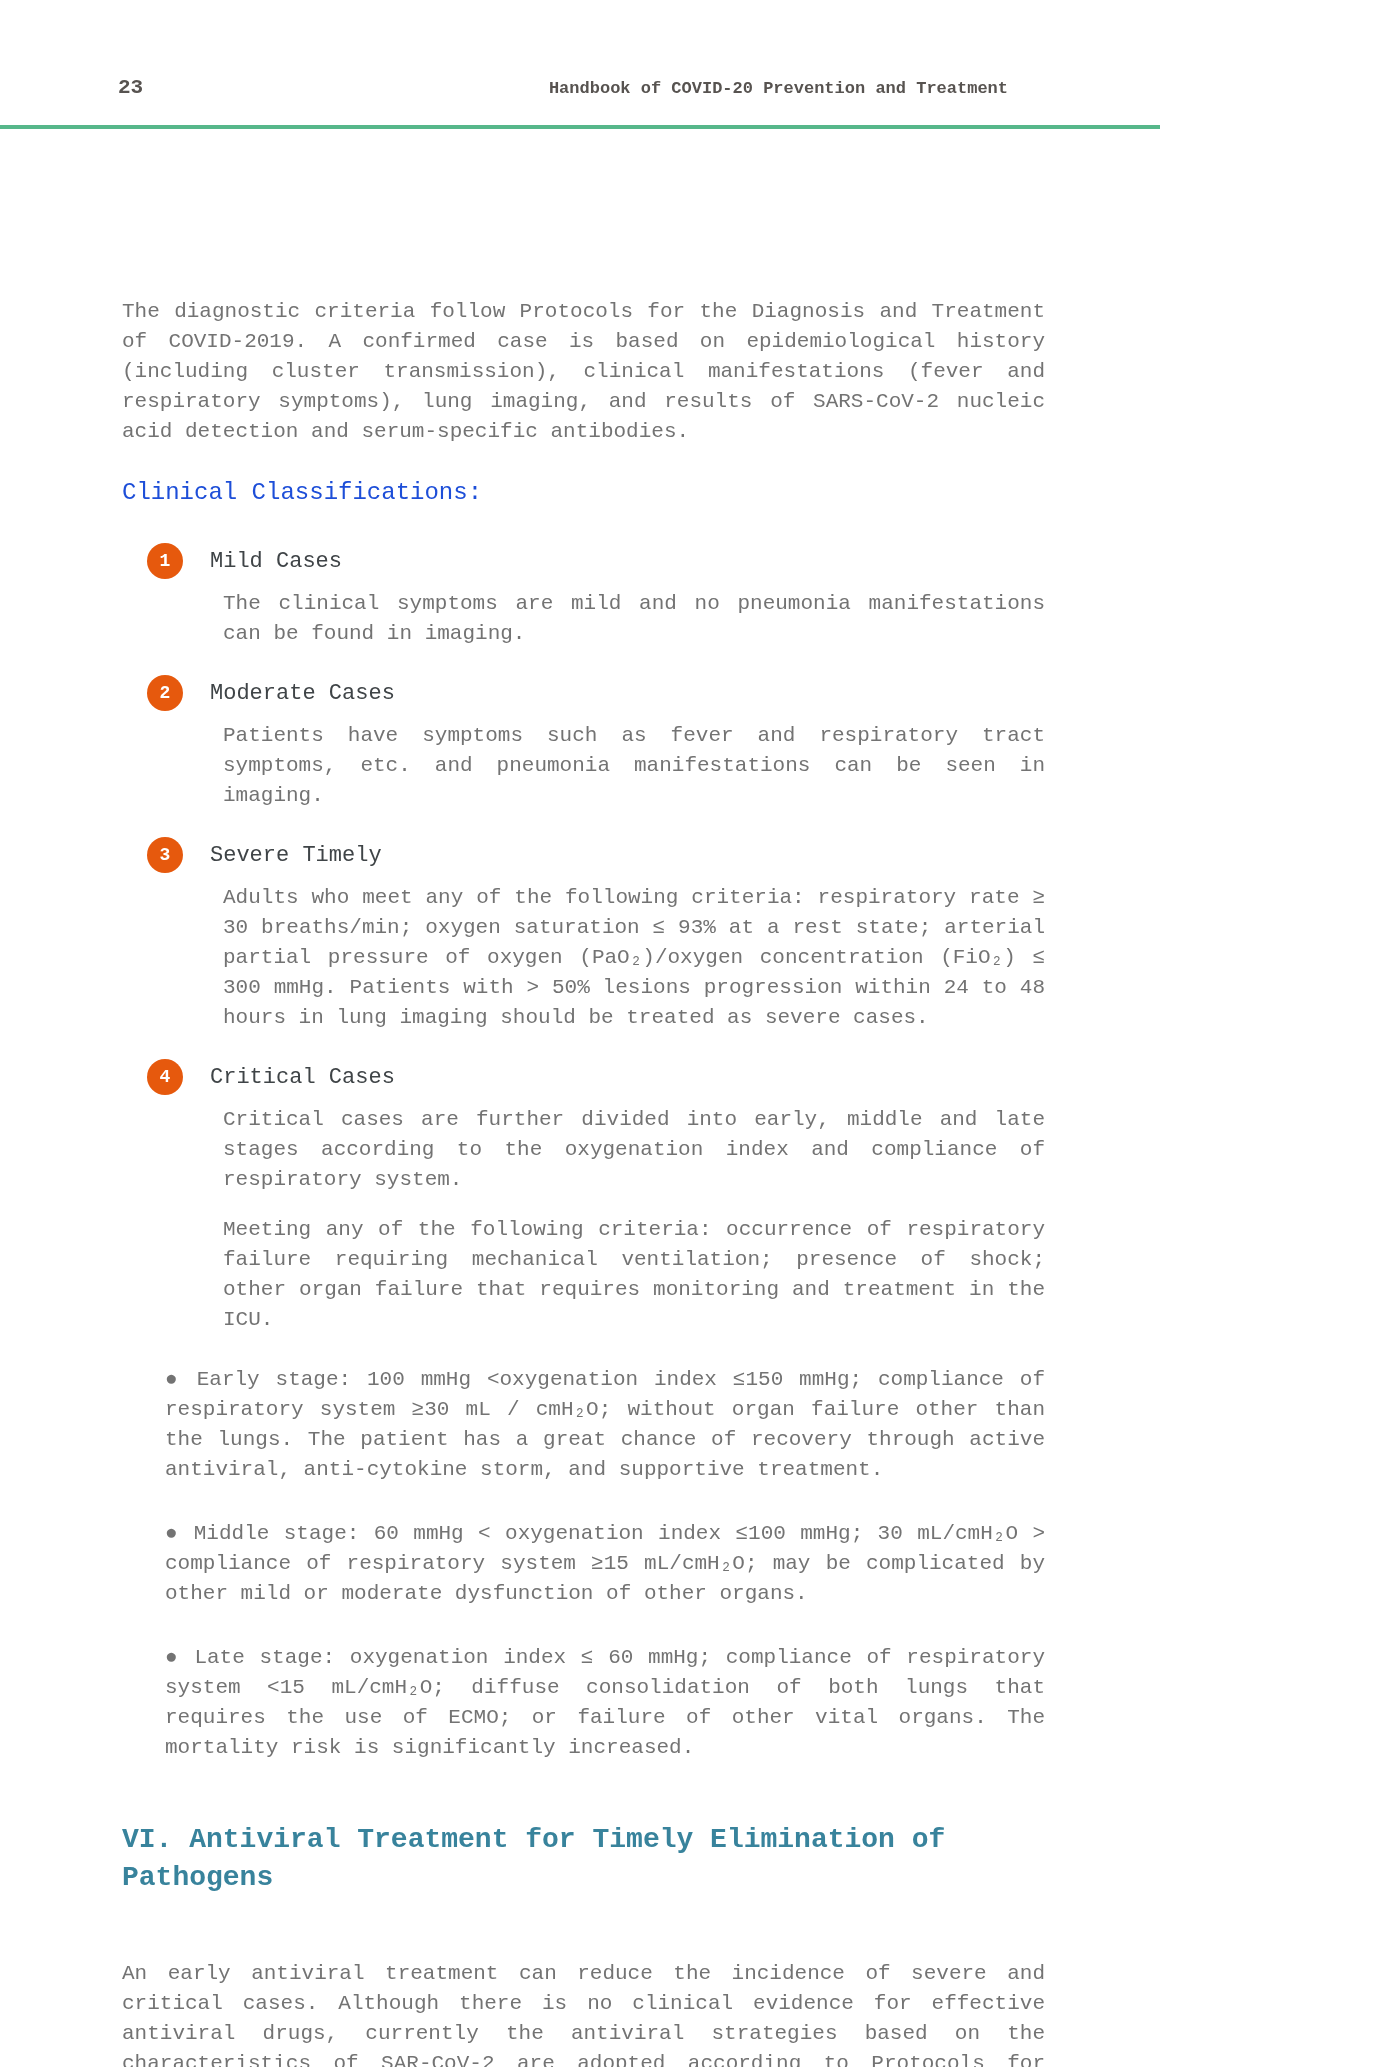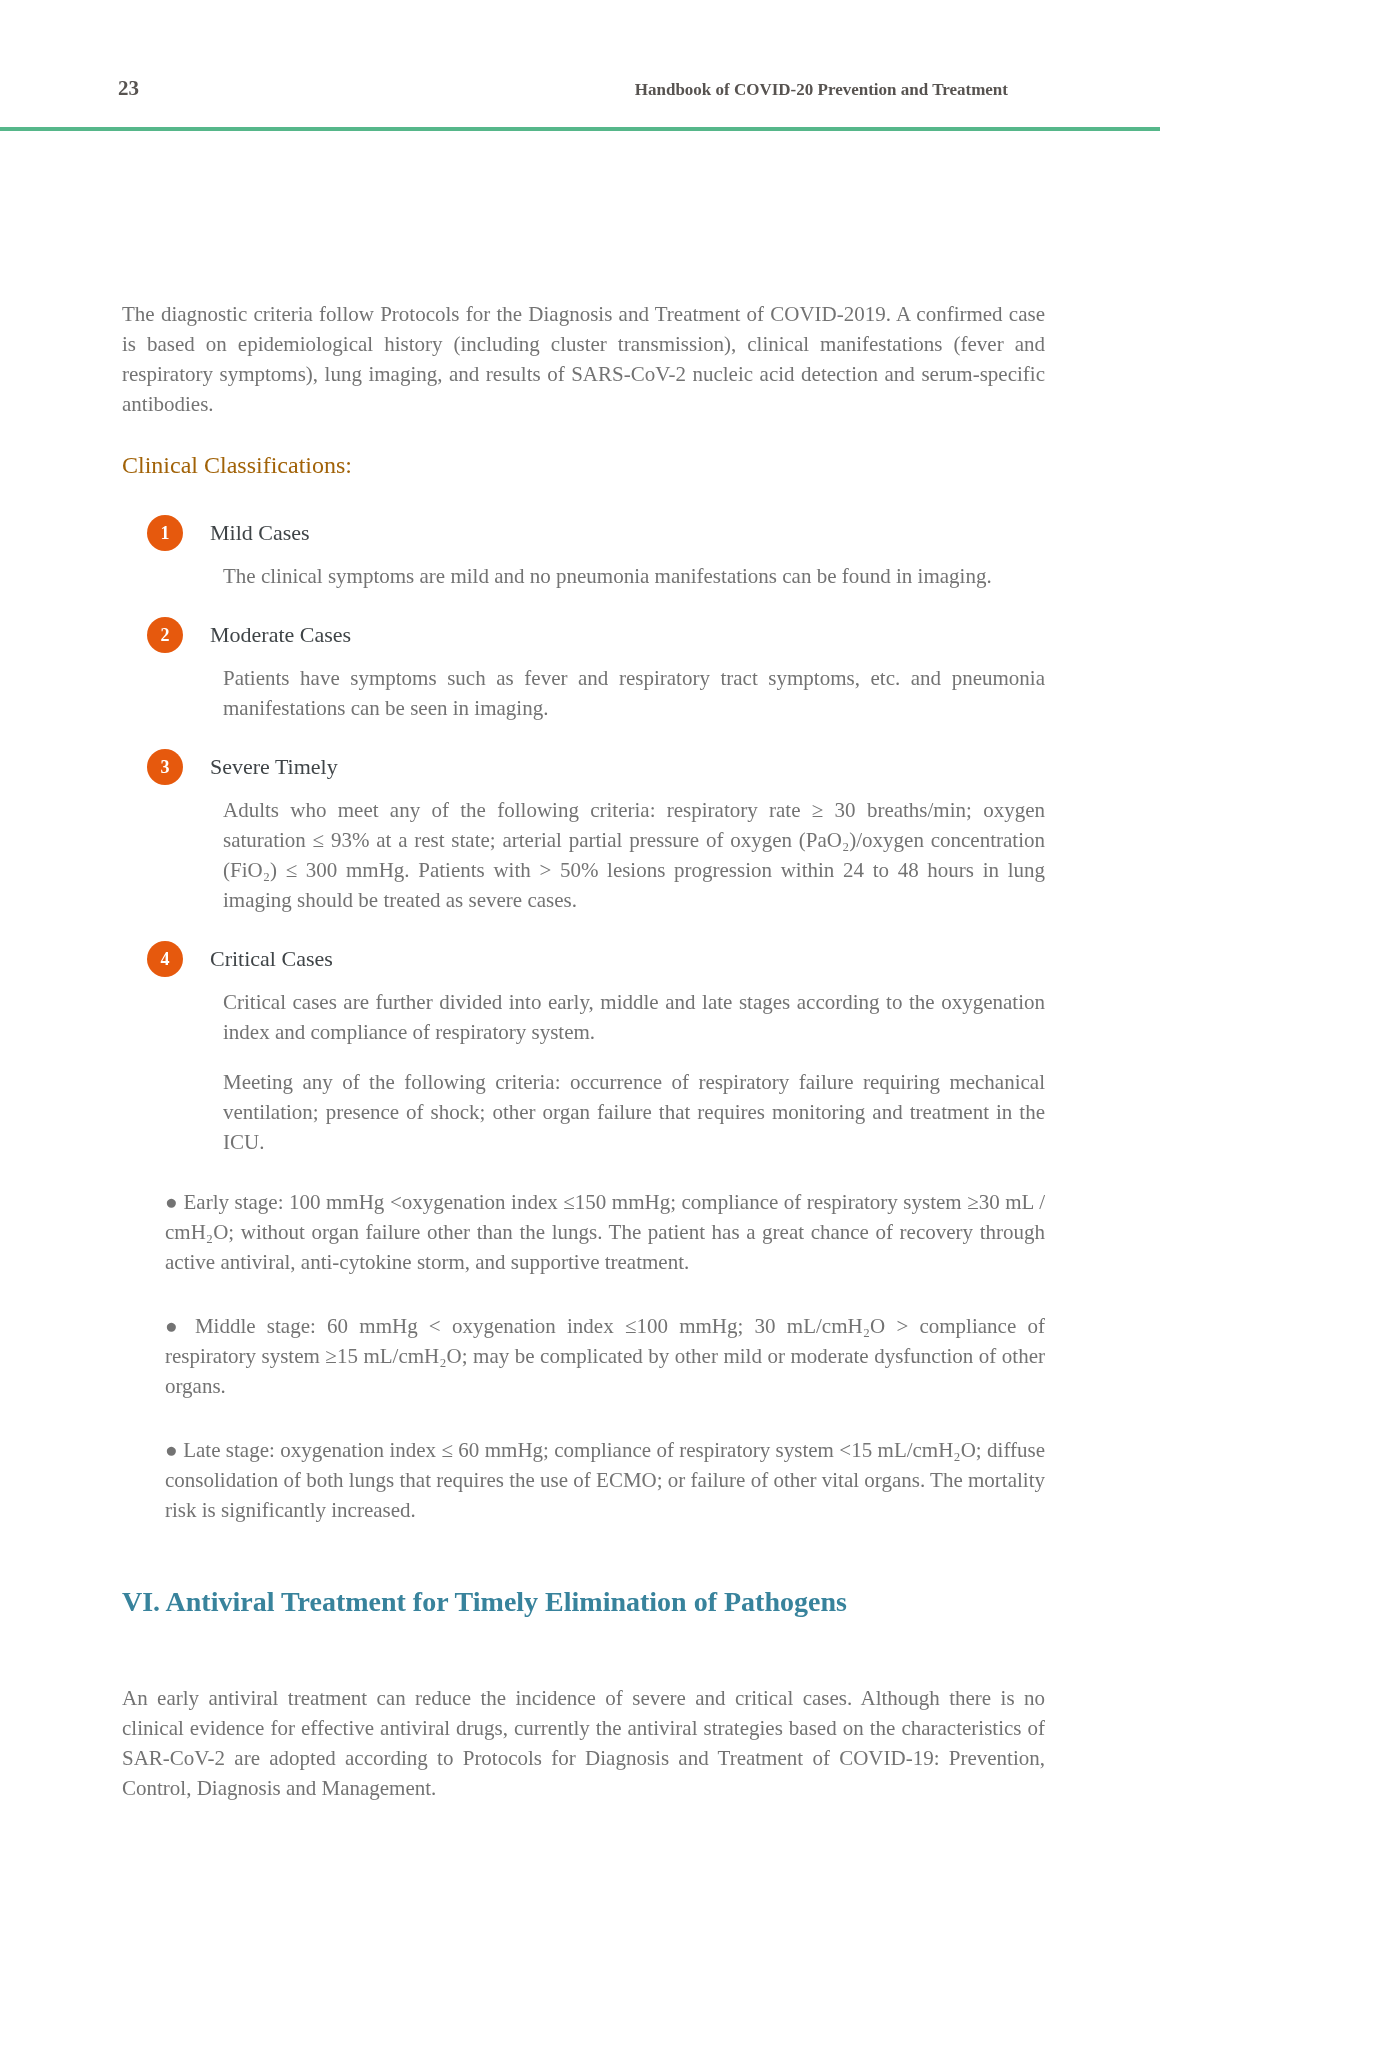--- a/index.html
+++ b/index.html
@@ -1,21 +1,21 @@
 <!DOCTYPE html>
 <html><head>
 <meta charset="utf-8">
 <style>
   html, body { margin: 0; padding: 0; background: #ffffff; }
   .page {
     position: relative;
     width: 1160px;
     height: 2067px;
     background: #ffffff;
-    font-family: Liberation Serif, serif;
+    font-family: Liberation Mono, monospace;
     color: #4d5256;
     overflow: hidden;
   }
   .page-header {
     display: flex;
     justify-content: space-between;
     align-items: baseline;
     padding: 76px 152px 0 118px;
   }
   .page-num {
@@ -40,21 +40,21 @@
     line-height: 30px;
     text-align: justify;
     margin: 0;
     color: #737373;
   }
   .intro { margin-top: 168px; }
   .class-heading {
     margin: 30px 0 0 0;
     font-size: 24px;
     font-weight: normal;
-    color: #a16207;
+    color: #1d4ed8;
     line-height: 32px;
   }
   .case-item { margin-top: 26px; }
   .case-item.first { margin-top: 34px; }
   .case-head {
     display: flex;
     align-items: center;
   }
   .badge {
     margin-left: 25px;

